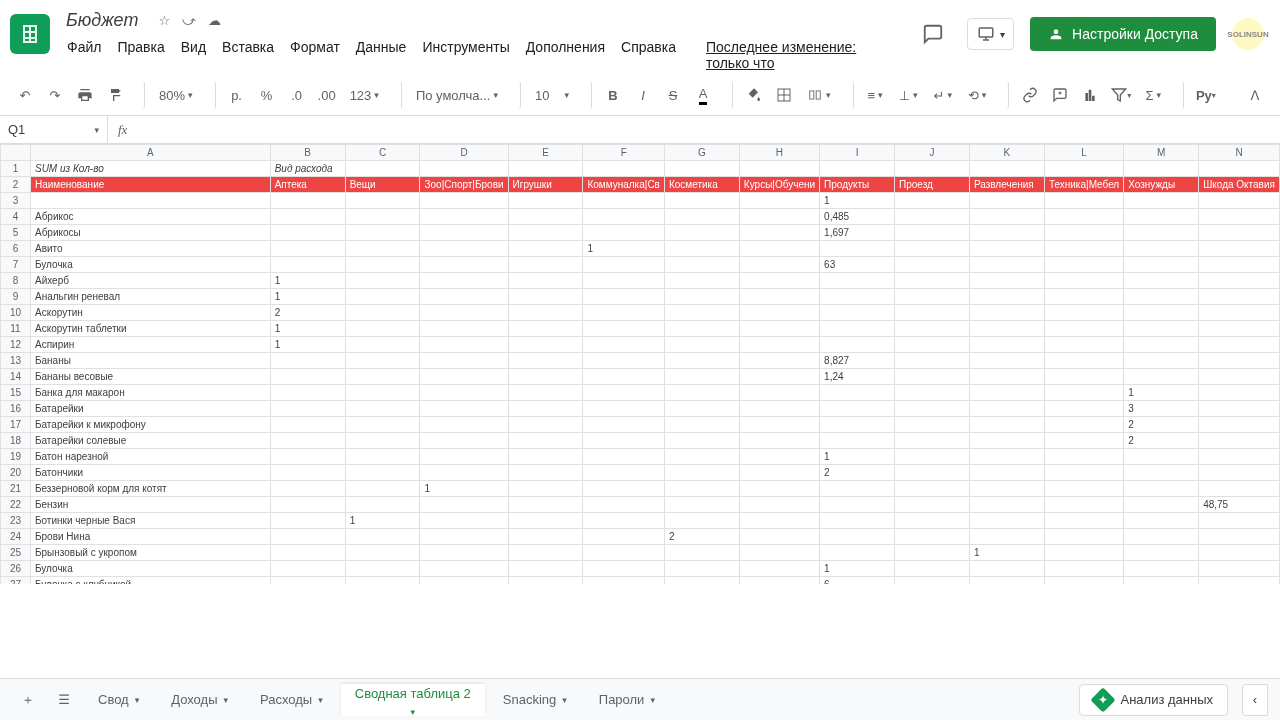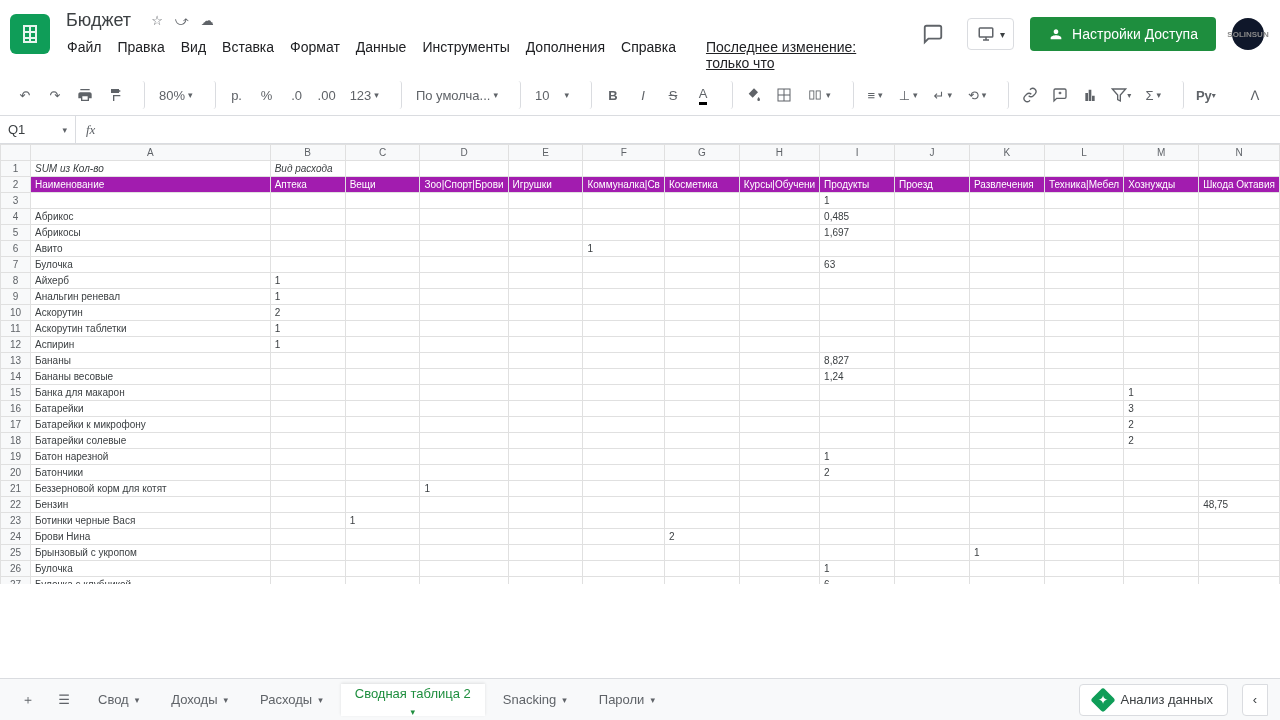--- a/index.html
+++ b/index.html
@@ -2,51 +2,51 @@
 <html><head>
 <meta charset="utf-8">
 <style>
 * { margin: 0; padding: 0; box-sizing: border-box; }
 body { font-family: Arial, "Google Sans", sans-serif; font-size: 13px; color: #3c4043; background: #fff; overflow: hidden; }
 .header { display: flex; align-items: flex-start; padding: 8px 16px 0 10px; gap: 10px; }
 .logo { width: 40px; height: 40px; background: #0f9d58; border-radius: 6px; display: flex; align-items: center; justify-content: center; margin-top: 6px; }
 .logo svg { width: 24px; height: 24px; fill: #fff; }
 .title-area { flex: 1; }
 .title-row { display: flex; align-items: center; gap: 14px; }
-.doc-title { font-size: 18px; color: #3c4043; padding: 2px 6px; }
+.doc-title { font-size: 18px; color: #3c4043; padding: 2px 6px; font-style: italic; }
 .title-icons { display: flex; gap: 12px; color: #5f6368; }
 .title-icons span { cursor: pointer; }
 .menubar { display: flex; gap: 2px; margin-top: 2px; }
 .menubar span { padding: 4px 7px; font-size: 14px; color: #202124; cursor: pointer; border-radius: 4px; }
 .last-edit { font-size: 14px; color: #5f6368; text-decoration: underline; margin-left: 14px; cursor: pointer; }
 .header-right { display: flex; align-items: center; gap: 16px; margin-top: 8px; }
 .icon-btn { width: 36px; height: 36px; display: flex; align-items: center; justify-content: center; cursor: pointer; border-radius: 50%; color: #5f6368; }
 .present-btn { border: 1px solid #dadce0; border-radius: 4px; padding: 6px 8px; display: flex; align-items: center; gap: 4px; cursor: pointer; }
 .share-btn { background: #1e8e3e; color: #fff; padding: 9px 18px; border-radius: 4px; font-size: 14px; font-weight: 500; display: flex; align-items: center; gap: 8px; cursor: pointer; }
-.avatar { width: 32px; height: 32px; border-radius: 50%; background: #0f172a; display: flex; align-items: center; justify-content: center; font-size: 8px; color: #888; font-weight:bold; }
+.avatar { width: 32px; height: 32px; border-radius: 50%; background: #fef9c3; display: flex; align-items: center; justify-content: center; font-size: 8px; color: #888; font-weight:bold; }
 .toolbar { display: flex; align-items: center; padding: 6px 12px; border-bottom: 1px solid #dadce0; gap: 4px; }
 .tb-btn, .tb-sep { display: flex; align-items: center; justify-content: center; min-width: 26px; height: 28px; cursor: pointer; color: #5f6368; border-radius: 3px; padding: 0 4px; font-size: 13px; }
 .tb-sep { border-right: 1px solid #dadce0; min-width: 1px; margin: 0 4px; }
 .tb-dd { display: flex; align-items: center; gap: 3px; padding: 0 6px; }
 .tb-dd .arrow { font-size: 9px; }
 .collapse { margin-left: auto; }
 .namebox-row { display: flex; align-items: center; border-bottom: 1px solid #dadce0; height: 28px; }
-.namebox { width: 76px; padding: 0 8px; border-right: 1px solid #dadce0; height: 100%; display: flex; align-items: center; font-size: 13px; color: #3c4043; justify-content: space-between; }
+.namebox { width: 108px; padding: 0 8px; border-right: 1px solid #dadce0; height: 100%; display: flex; align-items: center; font-size: 13px; color: #3c4043; justify-content: space-between; }
 .fx-label { padding: 0 10px; font-style: italic; color: #5f6368; font-family: serif; }
 .formula-input { flex: 1; border: none; outline: none; font-size: 13px; padding: 0 6px; height: 100%; }
 .grid-wrap { height: 440px; overflow: auto; position: relative; }
 table.grid { border-collapse: collapse; table-layout: fixed; }
 table.grid th, table.grid td { border: 1px solid #e0e0e0; height: 16px; font-size: 10px; padding: 1px 4px; text-align: left; overflow: hidden; white-space: nowrap; }
 table.grid th { background: #f8f9fa; font-weight: normal; text-align: center; position: sticky; color: #5f6368; }
 table.grid th.corner { width: 30px; left: 0; top: 0; z-index: 3; }
 table.grid th.col-h { top: 0; z-index: 2; }
 table.grid th.row-h { width: 30px; left: 0; z-index: 1; text-align: center; background: #f8f9fa; }
 td.colA { width: 240px; margin-left: 33px; }
 td.num { text-align: right; }
-tr.hdr2 td { background: #a21caf; color: #fff; font-size: 10px; }
+tr.hdr2 td { background: #ef4444; color: #fff; font-size: 10px; }
 tr.hdr1 td { font-style: italic; }
 .tabs-bar { position: fixed; bottom: 0; left: 0; right: 0; height: 42px; background: #f8f9fa; border-top: 1px solid #dadce0; display: flex; align-items: center; padding: 0 12px; gap: 4px; }
 .tab-add, .tab-all { width: 32px; height: 32px; display: flex; align-items: center; justify-content: center; cursor: pointer; color: #5f6368; }
 .tab { padding: 0 14px; height: 32px; display: flex; align-items: center; gap: 6px; font-size: 13px; color: #5f6368; cursor: pointer; border-radius: 0; }
 .tab.active { background: #fff; color: #1e8e3e; border-top: 2px solid transparent; box-shadow: 0 -1px 3px rgba(0,0,0,0.1); flex-direction: column; }
 .tab .arrow { font-size: 9px; }
 .explore { margin-left: auto; display: flex; align-items: center; gap: 8px; padding: 0 14px; height: 32px; background: #fff; border: 1px solid #dadce0; border-radius: 4px; cursor: pointer; font-size: 13px; color: #3c4043; }
 .explore-ico { width: 18px; height: 18px; background: #0f9d58; color: #fff; border-radius: 3px; display: flex; align-items: center; justify-content: center; font-size: 12px; transform: rotate(45deg); }
 .side-expand { width: 26px; height: 32px; display: flex; align-items: center; justify-content: center; background: #fff; border: 1px solid #dadce0; border-radius: 4px 0 0 4px; margin-left: 10px; cursor: pointer; }
 .color-underline { border-bottom: 3px solid #000; padding-bottom: 1px; }

